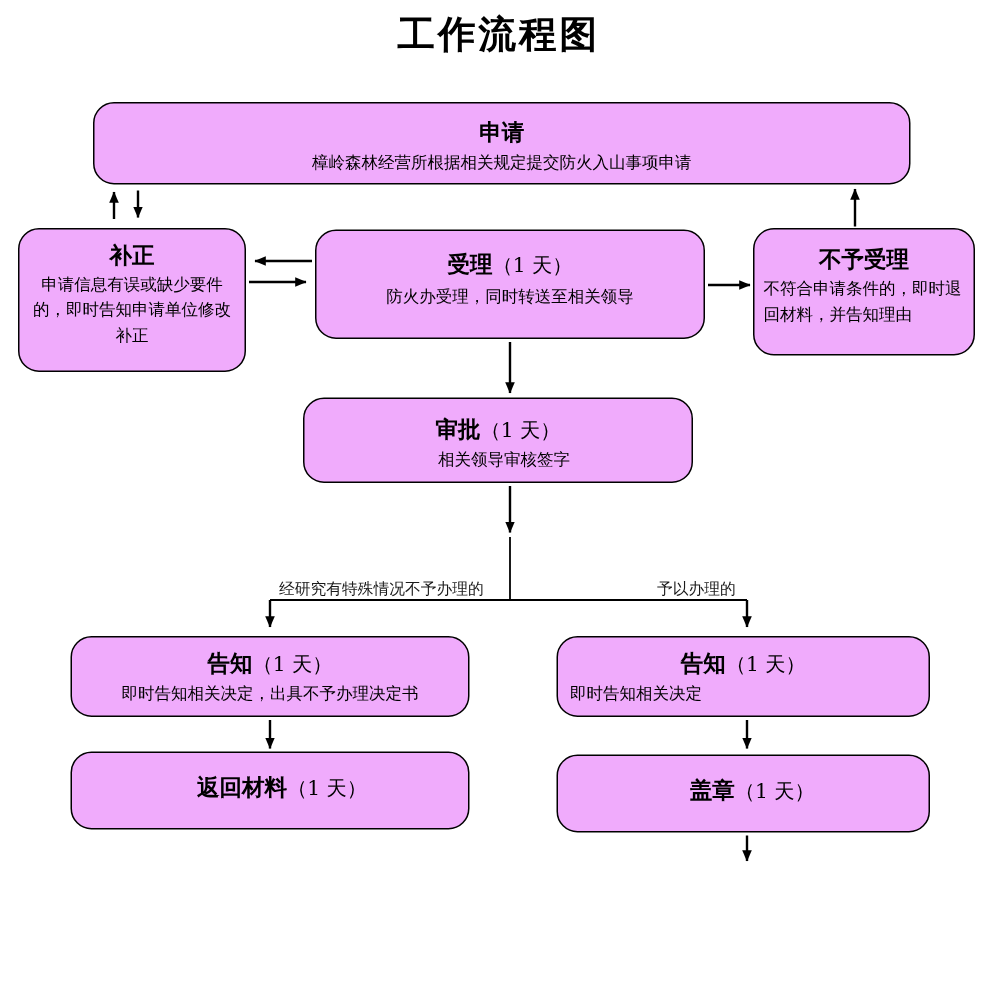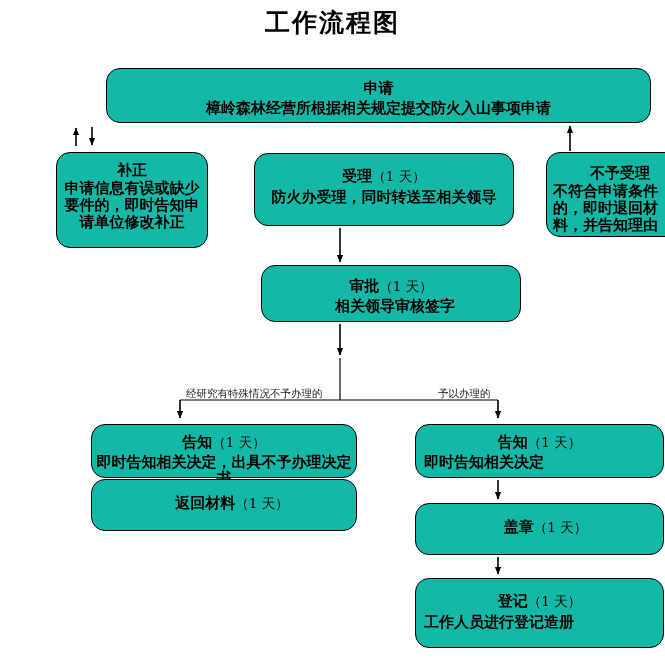--- a/index.html
+++ b/index.html
@@ -38,70 +38,68 @@
     top: 0;
     width: 665px;
     height: 670px;
     pointer-events: none;
   }
   .node {
     position: absolute;
     box-sizing: border-box;
     border: 1.3px solid #000000;
     border-radius: 14px;
-    background: #14b8a6;
+    background: #f0abfc;
     overflow: visible;
-    margin-left: 44px;
   }
   .node-title {
     text-align: center;
     font-weight: bold;
     font-size: 15px;
     line-height: 20px;
     white-space: nowrap;
     font-family: "DejaVu Sans", "Liberation Sans", sans-serif;
   }
   .node-title .dur {
     font-weight: normal;
     font-size: 13.5px;
     font-family: "DejaVu Serif", "Liberation Serif", serif;
   }
   .node-desc {
     text-align: center;
-    font-size: 15px;
+    font-size: 11px;
     line-height: 16px;
     font-family: "DejaVu Sans", "Liberation Sans", sans-serif;
-    font-weight: bold;
   }
   .node-desc.left-align { text-align: left; padding-left: 8px; }
 
   
   #node-apply   { left: 62px;  top: 68px;  width: 545px; height: 55px; padding-top: 9px; }
   #node-apply .node-title { font-size: 15px; }
   #node-apply .node-desc { margin-top: 2px; }
 
   #node-correct { left: 12px;  top: 152px; width: 152px; height: 96px; padding-top: 7px; }
   #node-correct .node-desc { text-align: center; padding: 0 7px; line-height: 17px; }
 
   #node-accept  { left: 210px; top: 153px; width: 260px; height: 73px; padding-top: 12px; }
   #node-accept .node-desc { margin-top: 3px; }
 
   #node-reject  { left: 502px; top: 152px; width: 148px; height: 85px; padding-top: 10px; }
   #node-reject .node-desc { text-align: left; padding: 0 6px; line-height: 17px; }
 
-  #node-approve { left: 217px; top: 265px; width: 260px; height: 57px; padding-top: 10px; }
+  #node-approve { left: 202px; top: 265px; width: 260px; height: 57px; padding-top: 10px; }
   #node-approve .node-desc { margin-top: 2px; text-align: center; }
 
   #node-notifyL { left: 47px;  top: 424px; width: 266px; height: 54px; padding-top: 7px; }
   #node-notifyL .node-desc { margin-top: 2px; }
 
   #node-notifyR { left: 371px; top: 424px; width: 249px; height: 54px; padding-top: 7px; }
   #node-notifyR .node-desc { margin-top: 2px; }
 
-  #node-return  { left: 47px;  top: 479px; width: 266px; height: 52px; padding-top: 13px; padding-left: 16px; }
+  #node-return  { left: 47px;  top: 501px; width: 266px; height: 52px; padding-top: 13px; padding-left: 16px; }
   #node-stamp   { left: 371px; top: 503px; width: 249px; height: 52px; padding-top: 13px; padding-left: 12px; }
 
   #node-record  { left: 371px; top: 578px; width: 249px; height: 70px; padding-top: 12px; }
   #node-record .node-desc { margin-top: 3px; }
 
   .branch-label {
     position: absolute;
     font-size: 10.5px;
     line-height: 14px;
     white-space: nowrap;
@@ -207,18 +205,14 @@
   </div>
 
   <div class="node" id="node-return">
     <div class="node-title"><span>返回材料</span><span class="dur">（1 天）</span></div>
   </div>
 
   <div class="node" id="node-stamp">
     <div class="node-title"><span>盖章</span><span class="dur">（1 天）</span></div>
   </div>
 
-  <div class="node" id="node-record">
-    <div class="node-title"><span>登记</span><span class="dur">（1 天）</span></div>
-    <div class="node-desc left-align">工作人员进行登记造册</div>
-  </div>
 
 </div>
 
 </body></html>

